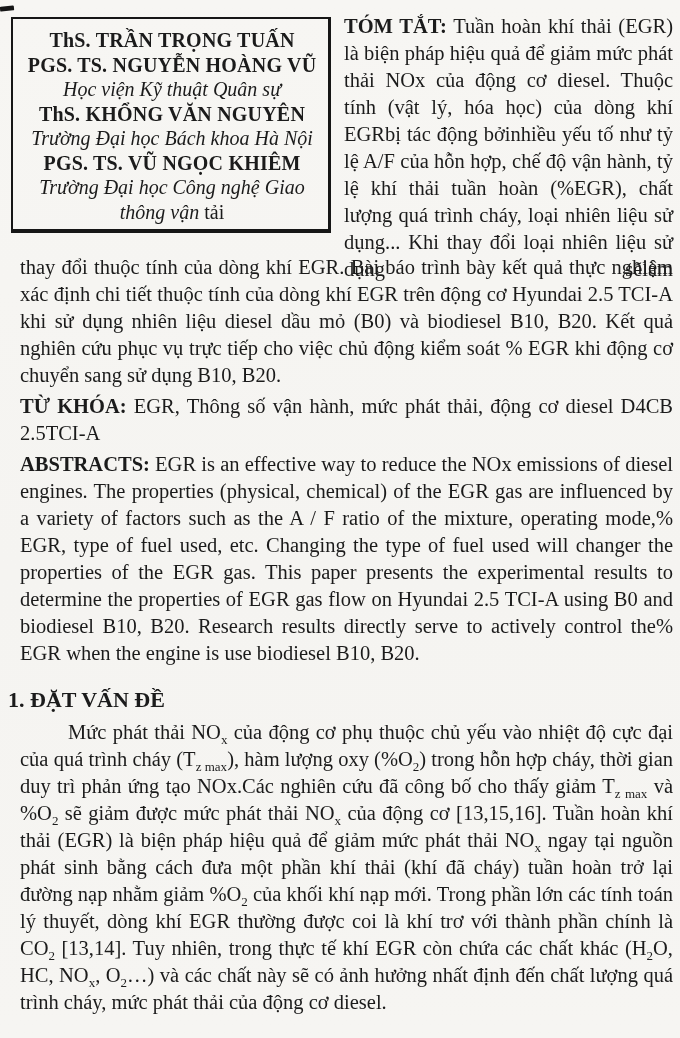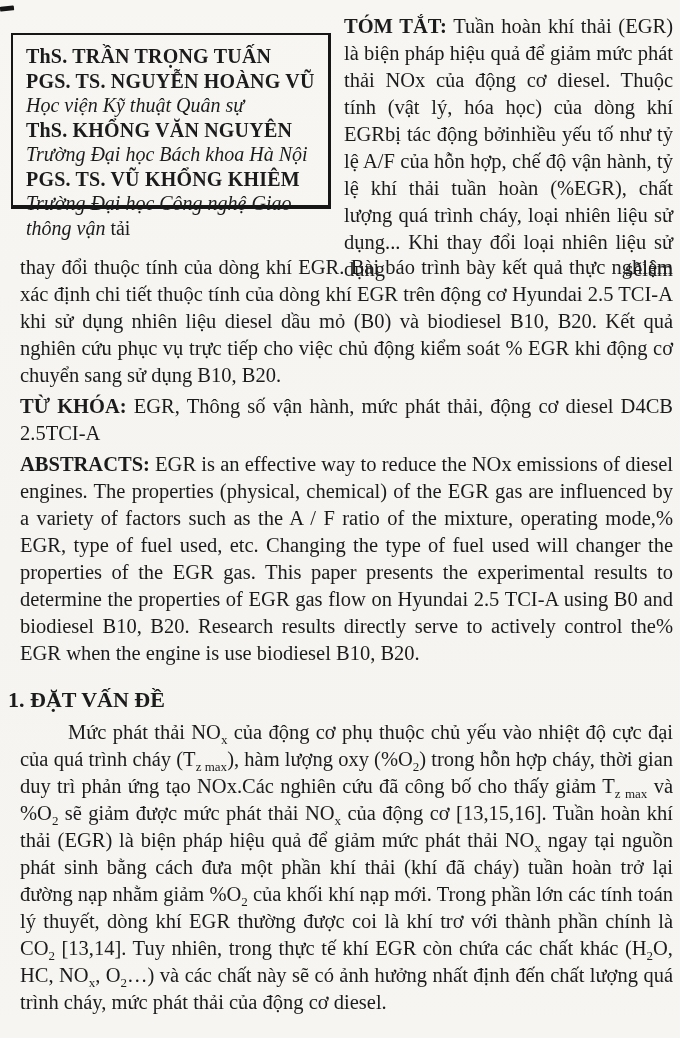--- a/index.html
+++ b/index.html
@@ -19,28 +19,29 @@
     position: absolute;
     left: 0; top: 6px;
     width: 14px; height: 5px;
     background: #161616;
     border-radius: 1px;
     transform: rotate(-6deg);
   }
   .top-section { position: relative; height: 252px; }
   .author-box {
     position: absolute;
-    left: 3px; top: 33px;
-    width: 320px; height: 176px;
+    left: 3px; top: 17px;
+    width: 320px; height: 216px;
     box-sizing: border-box;
     border: 2px solid #161616;
     border-right-width: 3px;
     border-bottom-width: 4px;
     padding: 9px 10px 8px 13px;
     background: transparent;
+    text-align: center;
   }
   .a-line { font-size: 20px; line-height: 24.5px; }
   .a-line.bold { font-weight: bold; letter-spacing: 0.2px; }
   .a-line.italic { font-style: italic; font-family: Liberation Serif, serif; }
   .col-abs {
     margin: 0 0 0 336px;
     padding-top: 13px;
     font-size: 20.5px;
     line-height: 27px;
     text-align: justify;
@@ -72,21 +73,21 @@
   <div class="scan-mark"></div>
 
   <div class="top-section">
 
     <div class="author-box">
       <div class="a-line bold">ThS. TRẦN TRỌNG TUẤN</div>
       <div class="a-line bold">PGS. TS. NGUYỄN HOÀNG VŨ</div>
       <div class="a-line italic">Học viện Kỹ thuật Quân sự</div>
       <div class="a-line bold">ThS. KHỔNG VĂN NGUYÊN</div>
       <div class="a-line italic">Trường Đại học Bách khoa Hà Nội</div>
-      <div class="a-line bold">PGS. TS. VŨ KHỔNG KHIÊM</div>
+      <div class="a-line bold">PGS. TS. VŨ NGỌC KHIÊM</div>
       <div class="a-line"><i>Trường Đại học Công nghệ Giao thông vận</i> tải</div>
     </div>
 
     <p class="col-abs"><b>TÓM TẮT:</b> <span>Tuần hoàn khí thải (EGR) là biện pháp hiệu quả để giảm mức phát thải NOx của động cơ diesel. Thuộc tính (vật lý, hóa học) của dòng khí EGRbị tác động bởinhiều yếu tố như tỷ lệ A/F của hỗn hợp, chế độ vận hành, tỷ lệ khí thải tuần hoàn (%EGR), chất lượng quá trình cháy, loại nhiên liệu sử dụng... Khi thay đổi loại nhiên liệu sử dụng sẽlàm</span></p>
 
   </div>
 
   <p class="bp cont">thay đổi thuộc tính của dòng khí EGR. Bài báo trình bày kết quả thực nghiệm xác định chi tiết thuộc tính của dòng khí EGR trên động cơ Hyundai 2.5 TCI-A khi sử dụng nhiên liệu diesel dầu mỏ (B0) và biodiesel B10, B20. Kết quả nghiên cứu phục vụ trực tiếp cho việc chủ động kiểm soát % EGR khi động cơ chuyển sang sử dụng B10, B20.</p>
 
   <p class="bp"><b>TỪ KHÓA:</b> <span>EGR, Thông số vận hành, mức phát thải, động cơ diesel D4CB 2.5TCI-A</span></p>

